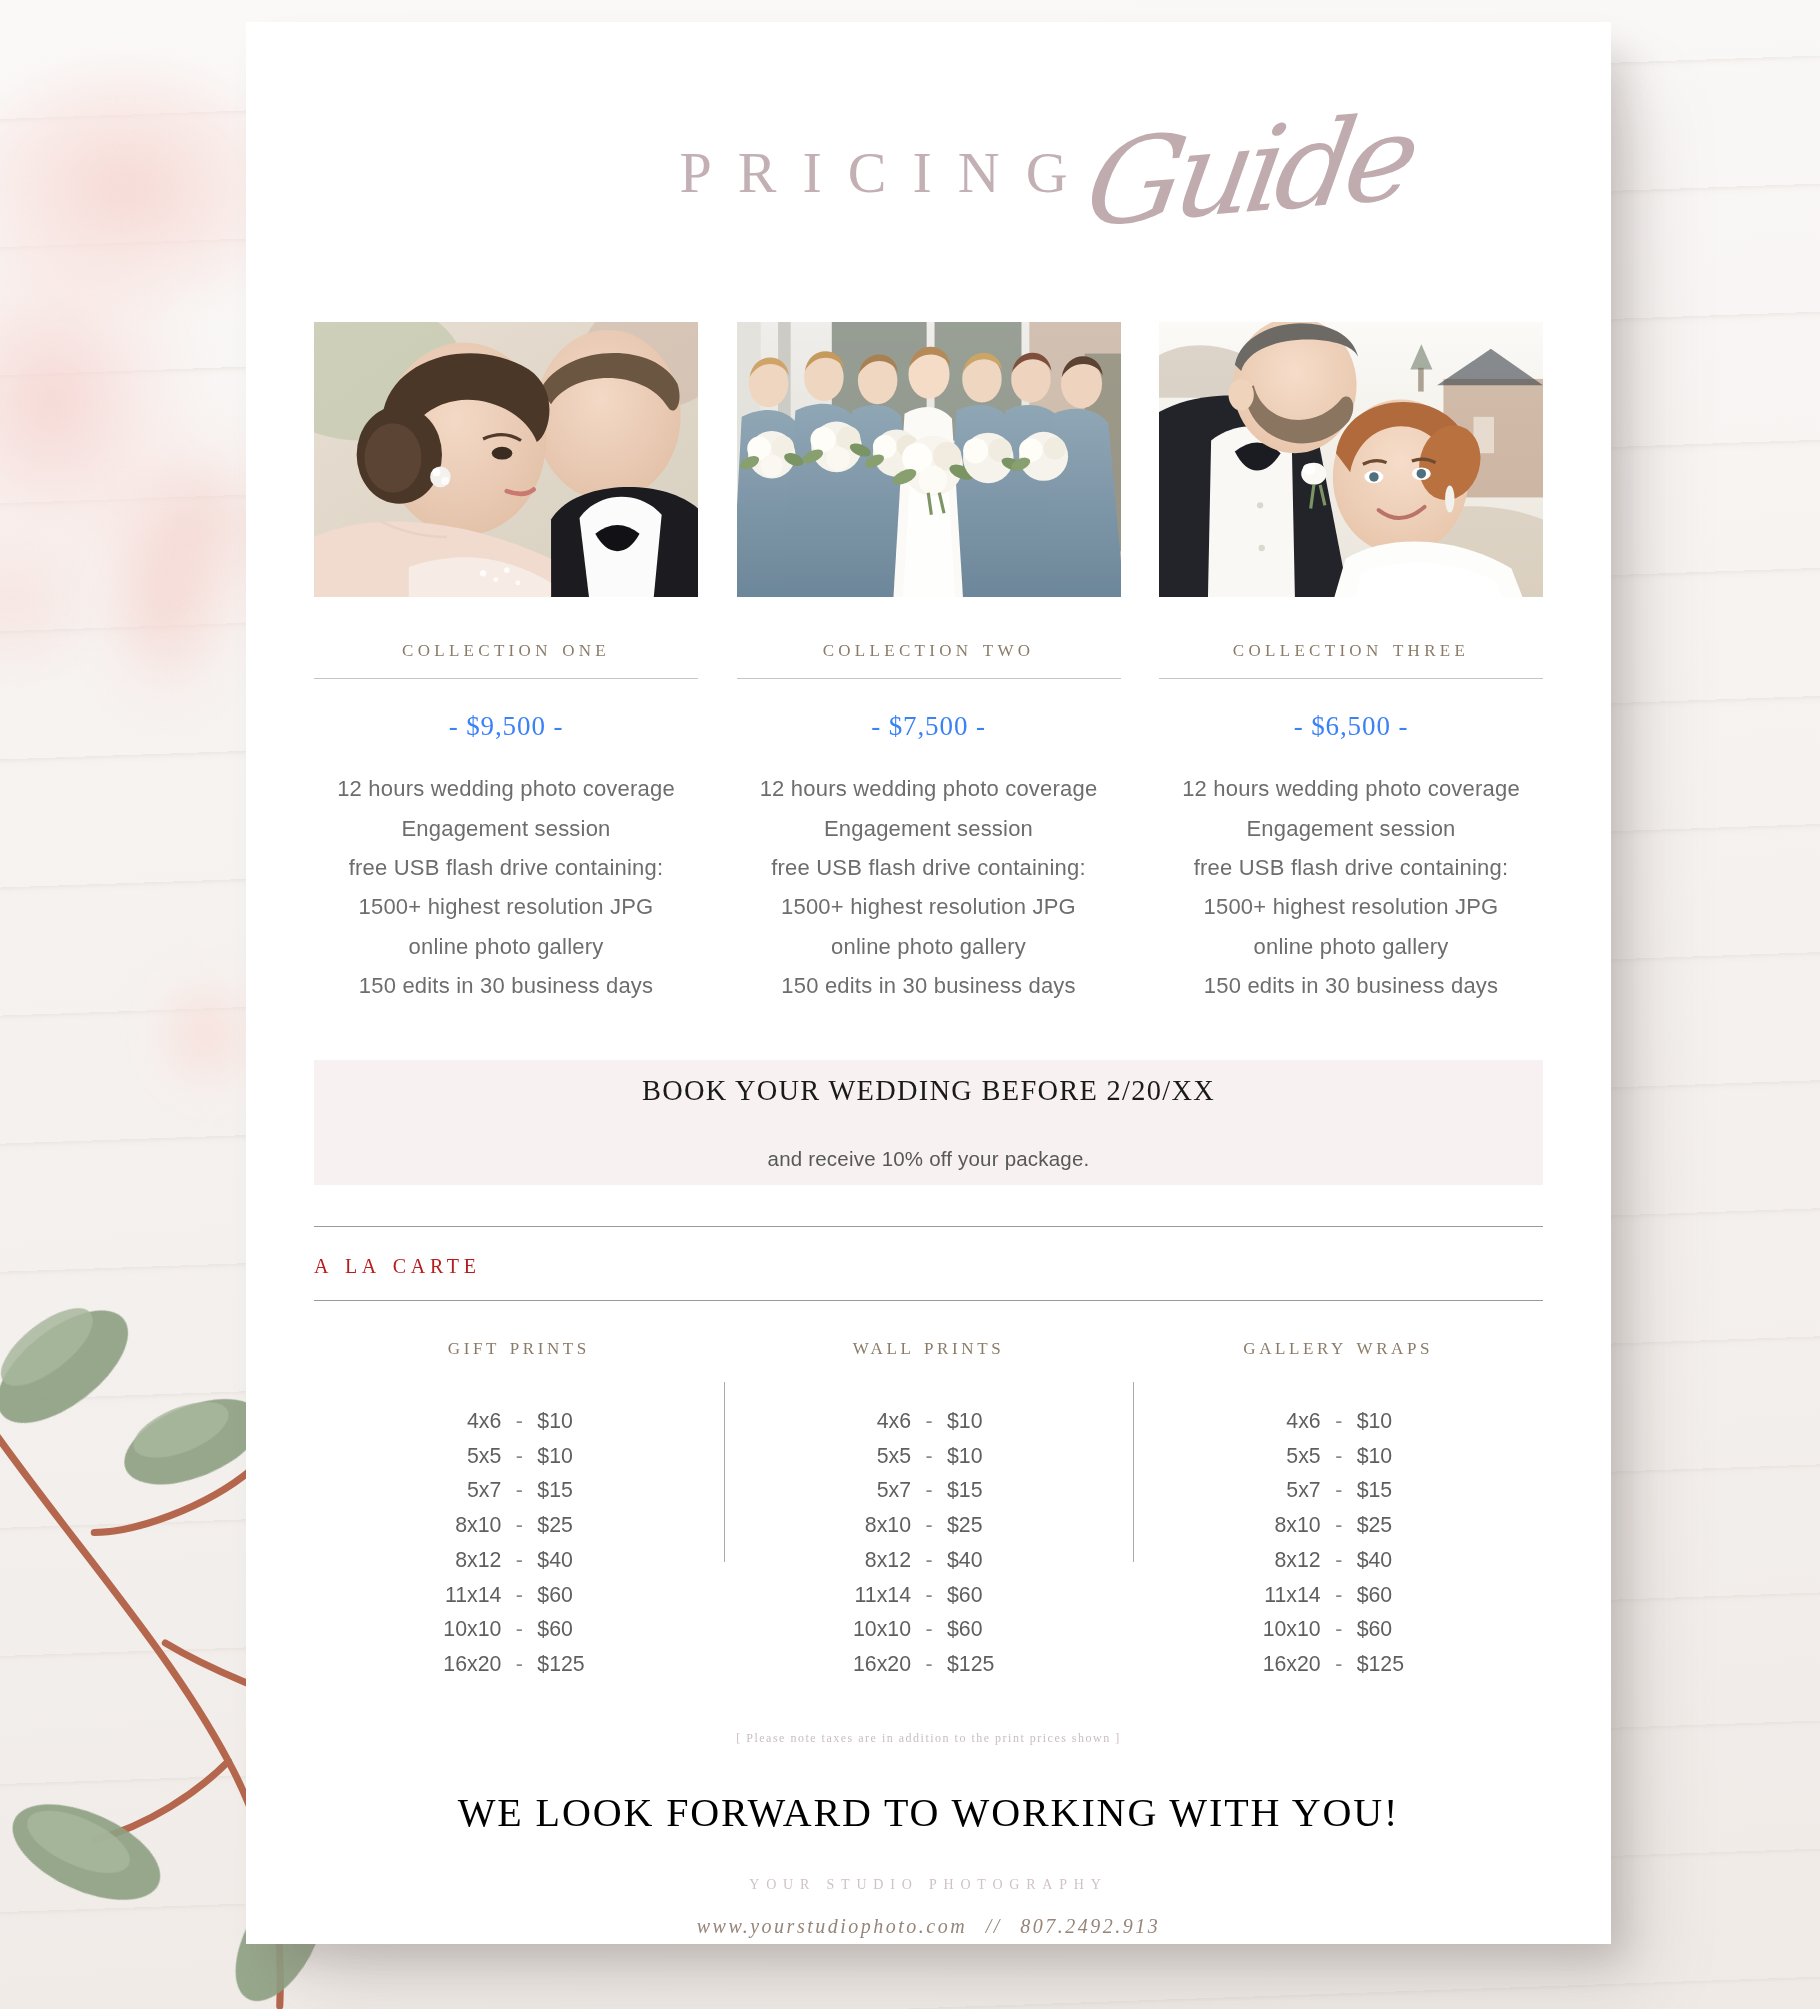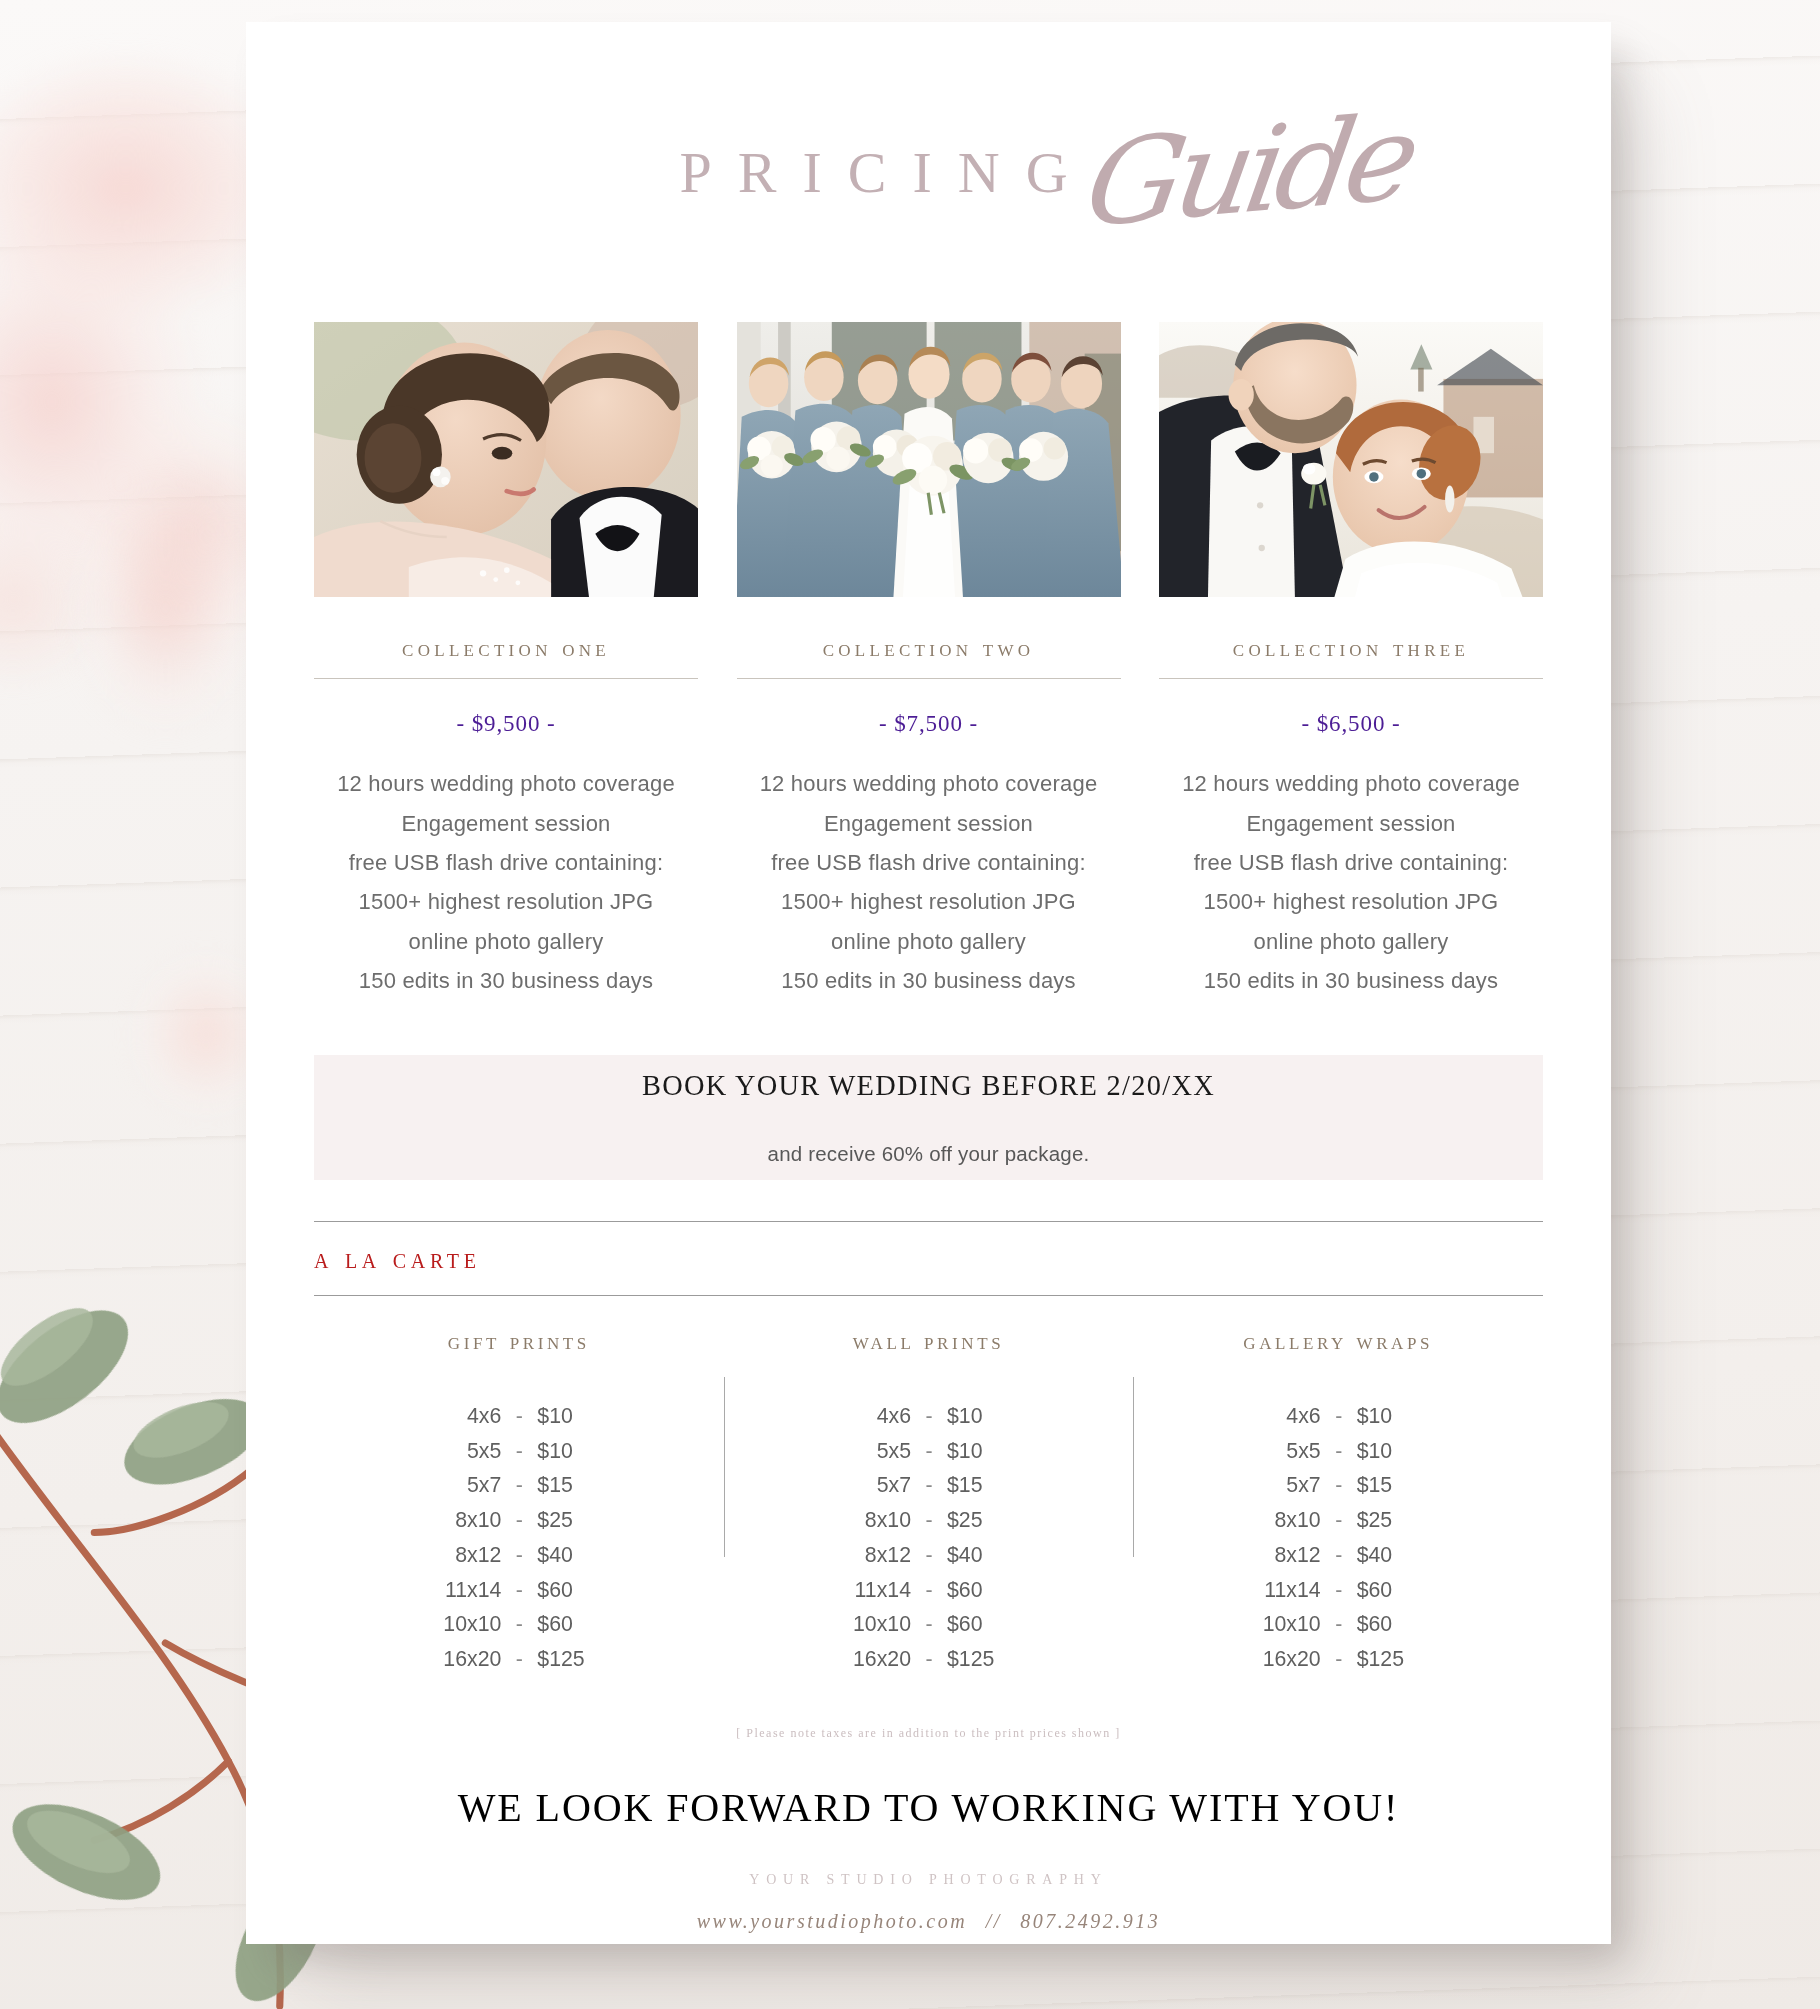--- a/index.html
+++ b/index.html
@@ -149,22 +149,22 @@
     padding-bottom: 16px;
   }
   .col-title::first-letter { font-size: 24.5px; }
   .col-rule {
     height: 0.8px;
     background: #c9c4bd;
     width: 100%;
   }
   .col-price {
     font-family: "Liberation Serif", serif;
-    font-size: 23px;
-    color: #4c1d95;
+    font-size: 27px;
+    color: #3b82f6;
     letter-spacing: 0.9px;
     margin-top: 32px;
     margin-bottom: 27px;
   }
   .col-features {
     font-family: "Liberation Sans", sans-serif;
     font-size: 22px;
     font-weight: 300;
     color: #6d6d6d;
     line-height: 1.79;
@@ -584,21 +584,21 @@
         <div>1500+ highest resolution JPG</div>
         <div>online photo gallery</div>
         <div>150 edits in 30 business days</div>
       </div>
     </div>
 
   </div>
 
   <div class="banner">
     <div class="banner-main">BOOK YOUR WEDDING BEFORE 2/20/XX</div>
-    <div class="banner-sub">and receive 60% off your package.</div>
+    <div class="banner-sub">and receive 10% off your package.</div>
   </div>
 
   <div class="alc-wrap">
     <div class="alc-rule"></div>
     <div class="alc-title">A La Carte</div>
     <div class="alc-rule"></div>
 
     <div class="alc-cols">
 
       <div class="alc-col">

